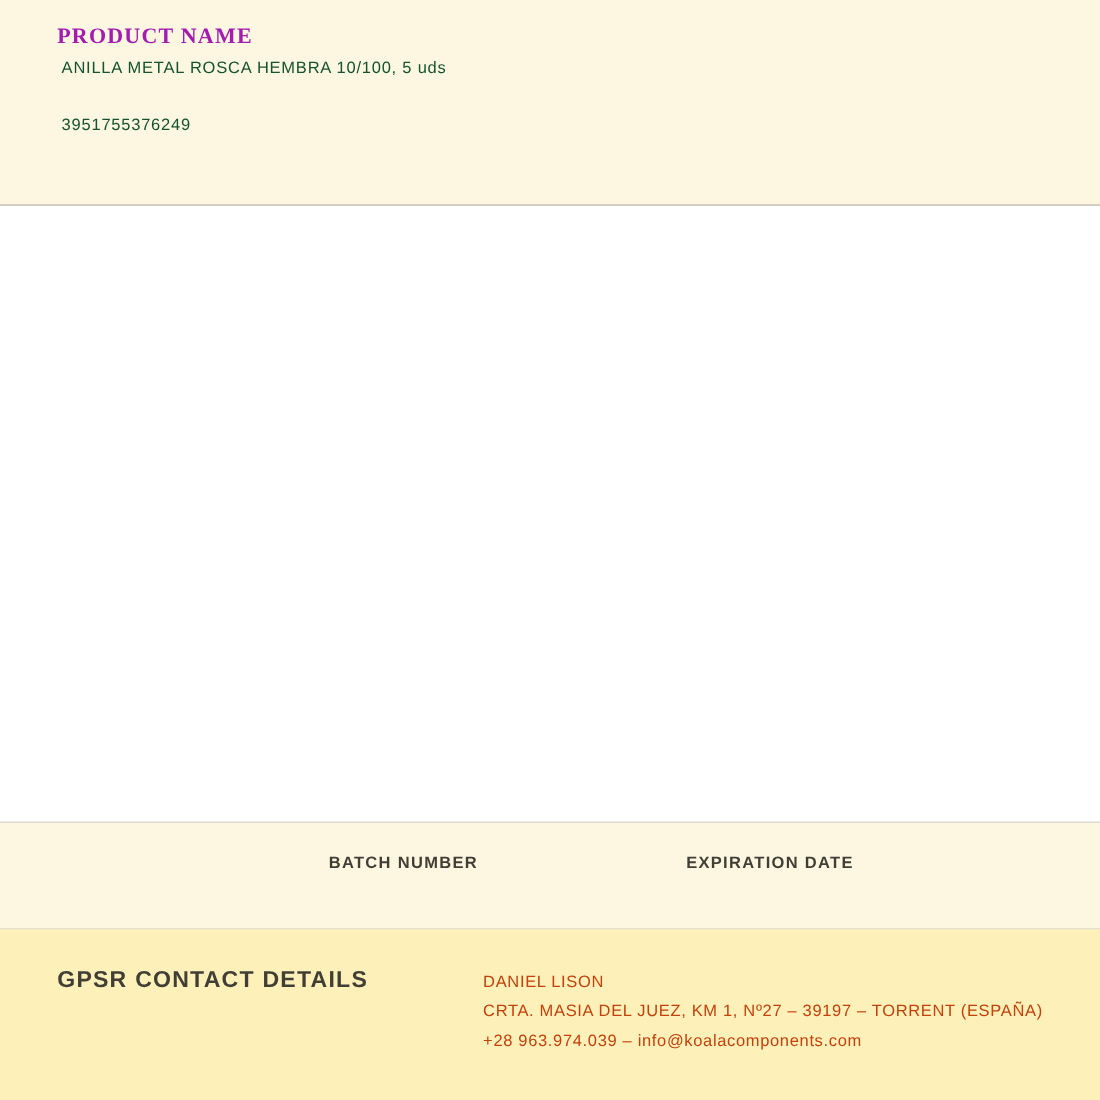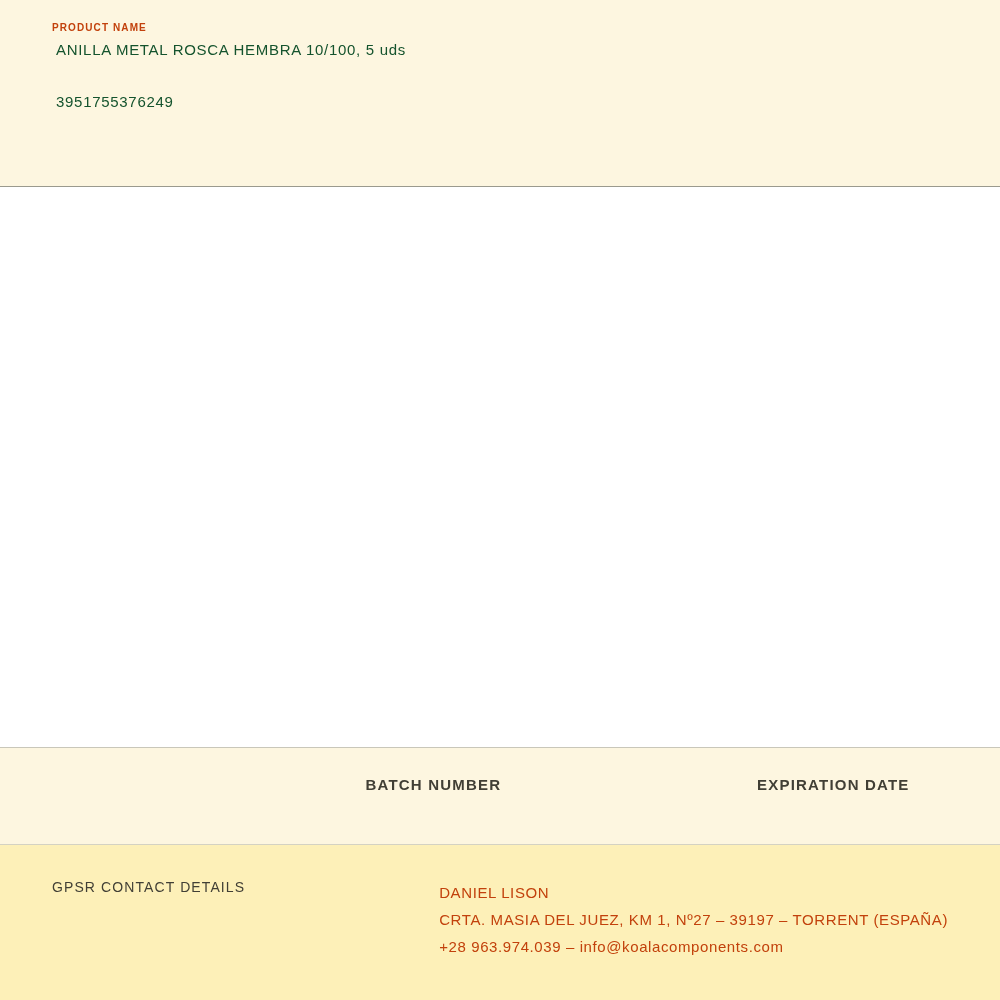--- a/index.html
+++ b/index.html
@@ -24,25 +24,26 @@
 
   
   .top-block {
     background: #fdf6e0;
     padding: 22px 52px 18px 52px;
     border-bottom: 1px solid #9a9a8e;
     box-sizing: border-box;
     height: 187px;
   }
   .field-label {
-    font-size: 10px;
+    font-size: 20px;
     font-weight: bold;
     letter-spacing: 1.1px;
-    color: #c2410c;
+    color: #a21caf;
     margin: 0 0 8px 0;
+    font-family: Liberation Serif, serif;
   }
   .field-value {
     font-size: 15px;
     letter-spacing: 0.7px;
     color: #14532d;
     margin: 4px;
   }
   .field-group + .field-group {
     margin-top: 35px;
   }
@@ -56,21 +57,20 @@
 
   
   .info-block {
     background: #fdf6e0;
     box-sizing: border-box;
     padding: 28px 0 26px 0;
     border-bottom: 1px solid #d4d2c3;
   }
   .info-row {
     display: flex;
-    justify-content: space-between;
   }
   .info-cell {
     flex: 0 0 33.333%;
     text-align: center;
   }
   .info-cell.empty {
     flex: 0 0 20%;
   }
   .info-title {
     font-size: 15px;
@@ -94,22 +94,22 @@
   .footer {
     background: #fdf0b8;
     box-sizing: border-box;
     height: 155px;
     padding: 34px 52px 0 52px;
     display: flex;
     justify-content: space-between;
     align-items: flex-start;
   }
   .footer-label {
-    font-size: 14px;
-    font-weight: normal;
+    font-size: 21px;
+    font-weight: bold;
     letter-spacing: 1.1px;
     color: #413f35;
   }
   .footer-lines {
     font-size: 15px;
     letter-spacing: 0.6px;
     color: #c2410c;
     line-height: 27px;
   }
   .footer-lines div {

